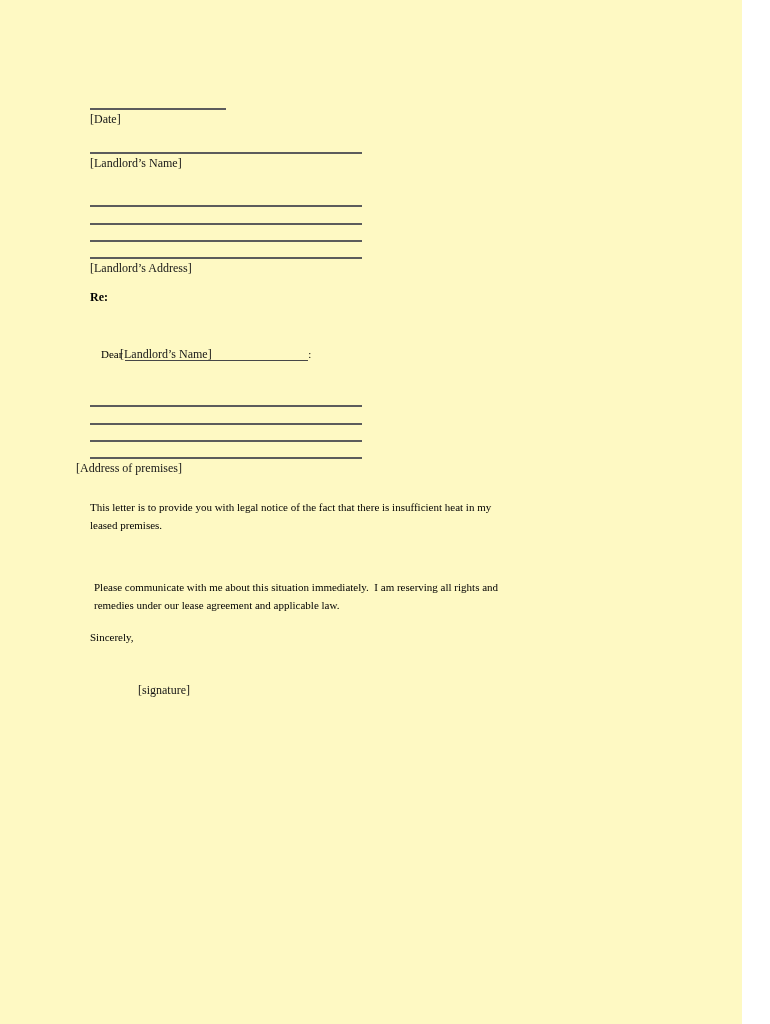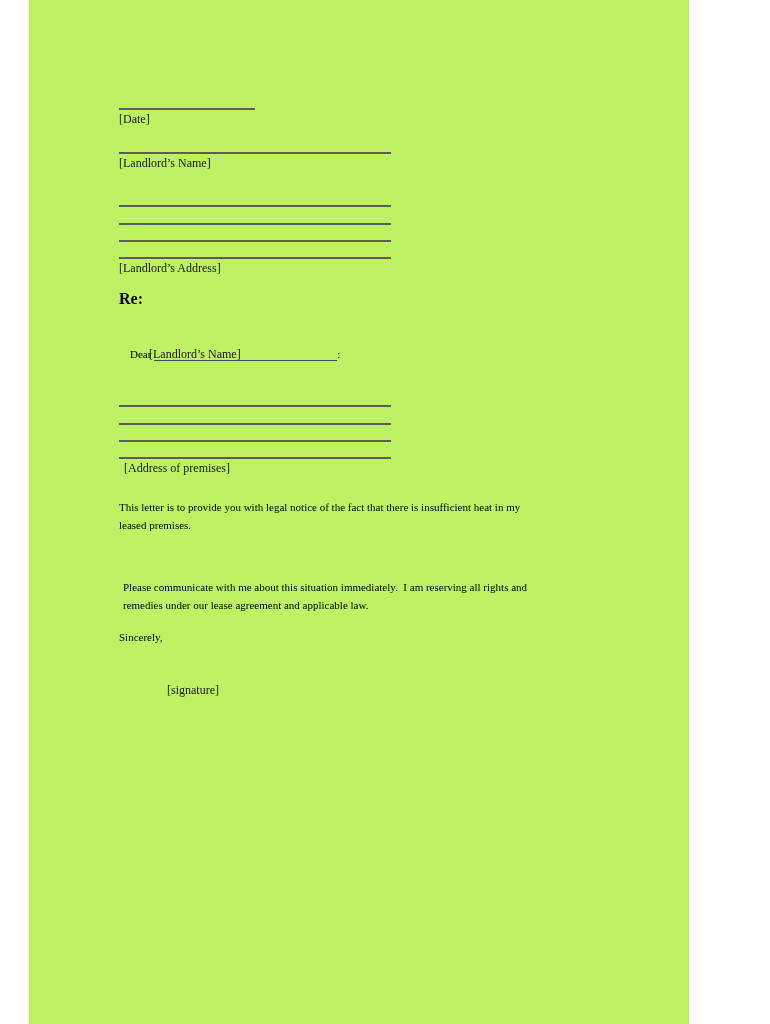--- a/index.html
+++ b/index.html
@@ -1,44 +1,43 @@
 <!DOCTYPE html>
 <html><head>
 <meta charset="utf-8">
 <style>
   html, body { margin: 0; padding: 0; background: #ffffff; }
   #page {
     position: relative;
-    width: 660px;
+    width: 742px;
     height: 1024px;
-    background: #bef264;
+    background: #fef9c3;
     font-family: "Liberation Serif", serif;
     color: #000000;
     overflow: hidden;
-    margin-left: 29px;
   }
   .abs { position: absolute; }
   .rule {
     height: 12px;
     border-bottom: 2px solid #5c5c5c;
   }
   .small-label {
     font-size: 12px;
     line-height: 14px;
     color: #161616;
     white-space: pre;
   }
   .body-text {
     font-size: 11px;
     line-height: 18px;
     white-space: pre;
   }
   .subject-row {
     display: flex;
-    font-size: 16px;
+    font-size: 12px;
     font-weight: bold;
     white-space: pre;
   }
   .subject-prefix { width: 45px; flex: 0 0 45px; }
   .fill {
     display: inline-block;
     height: 1px;
     border-bottom: 1.5px solid #474747;
     vertical-align: -3px;
   }
@@ -70,21 +69,21 @@
   <div class="abs body-text" style="left:90px; top:327px;">
     <span>Dear </span><span class="fill fill-dear"></span><span>:</span>
   </div>
   <div class="abs small-label" style="left:120px; top:347px;">[Landlord’s Name]</div>
 
 
   <div class="abs rule" style="left:90px; top:393px; width:272px;"></div>
   <div class="abs rule" style="left:90px; top:411px; width:272px;"></div>
   <div class="abs rule" style="left:90px; top:428px; width:272px;"></div>
   <div class="abs rule" style="left:90px; top:445px; width:272px;"></div>
-  <div class="abs small-label" style="left:95px; top:461px;">[Address of premises]</div>
+  <div class="abs small-label" style="left:76px; top:461px;">[Address of premises]</div>
 
   <div class="abs" style="left:90px; top:498px;">
     <div class="body-text">This letter is to provide you with legal notice of the fact that there is insufficient heat in my</div>
     <div class="body-text">leased premises.</div>
   </div>
 
 
   <div class="abs" style="left:94px; top:578px;">
     <div class="body-text">Please communicate with me about this situation immediately.  I am reserving all rights and</div>
     <div class="body-text">remedies under our lease agreement and applicable law.</div>

